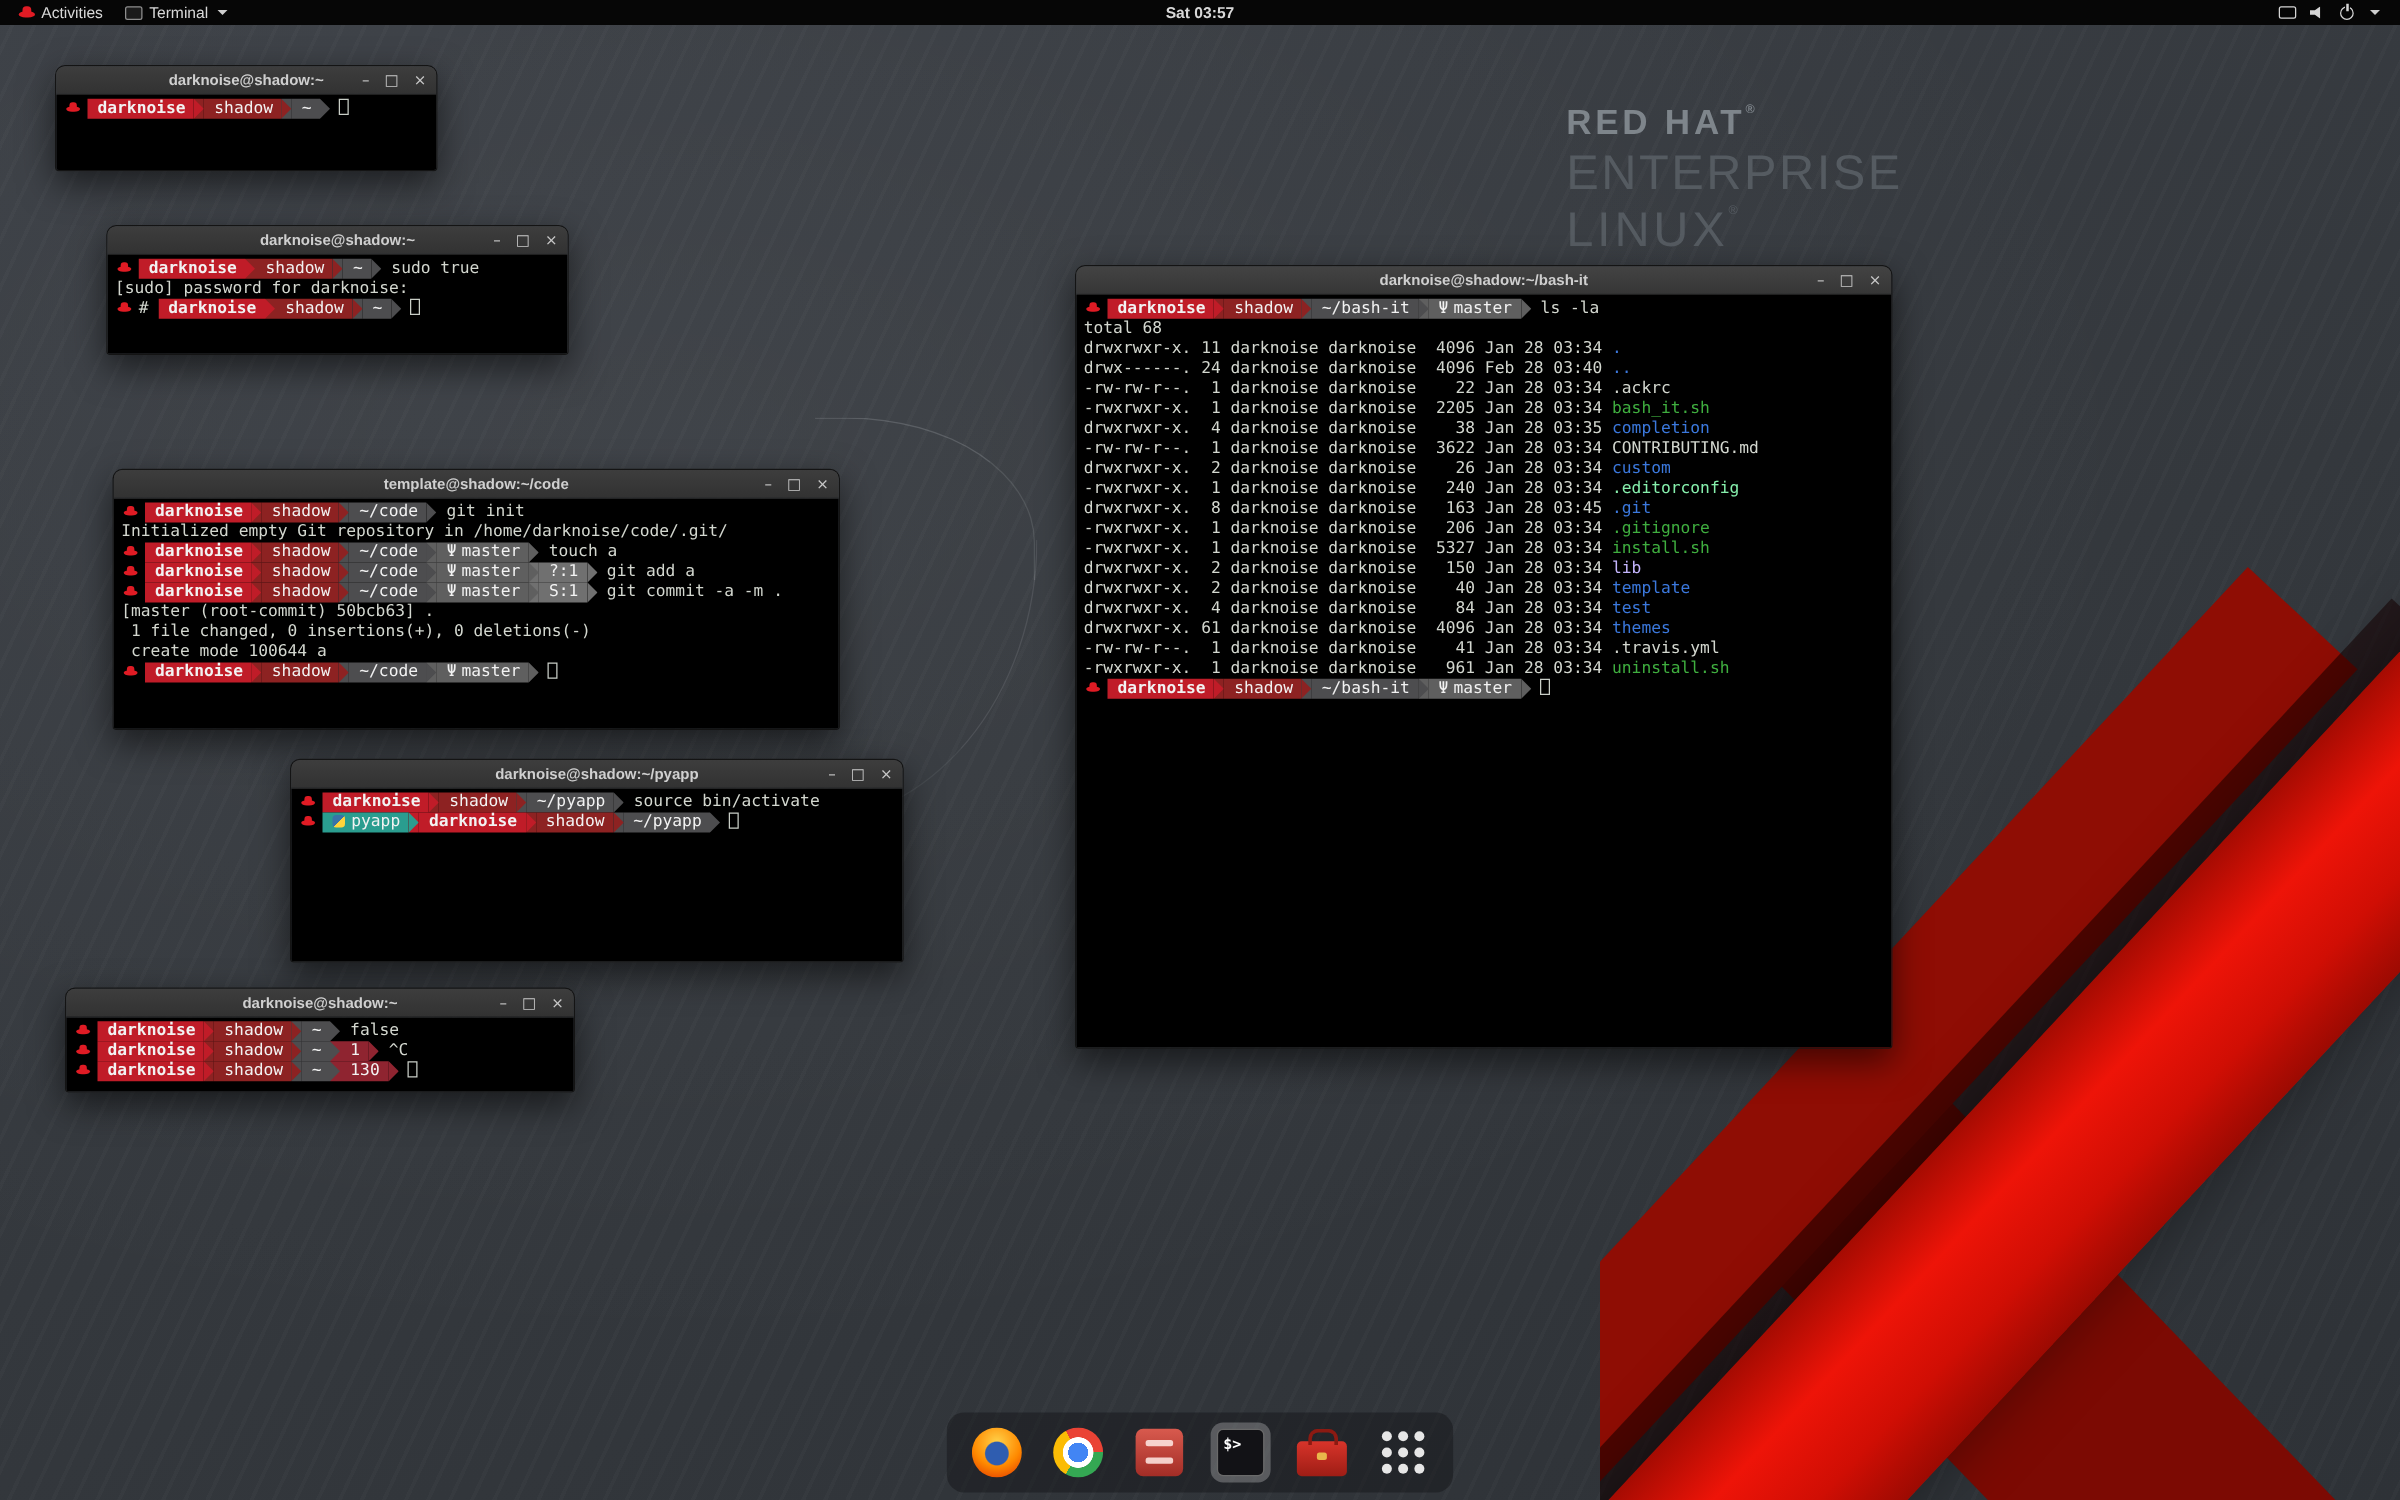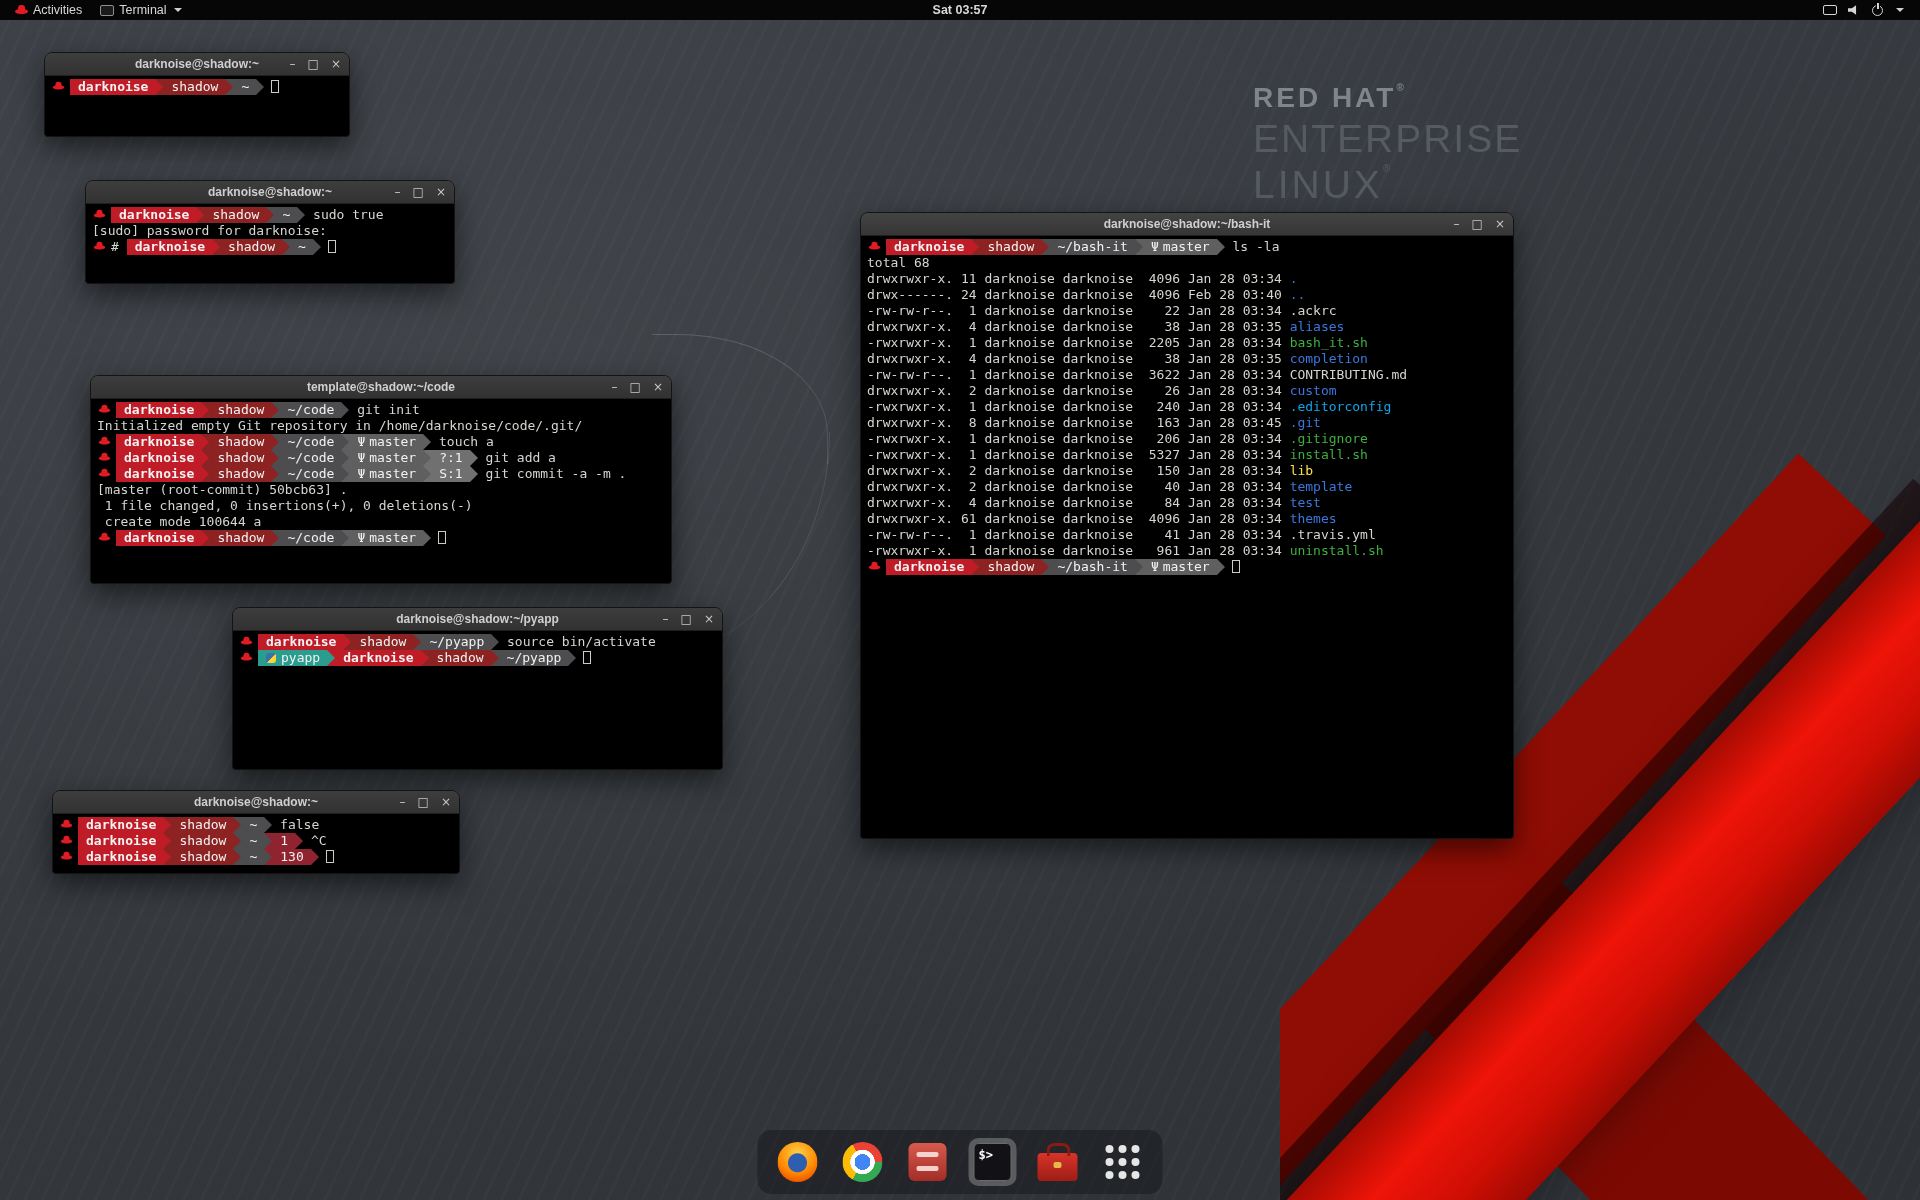--- a/index.html
+++ b/index.html
@@ -225,30 +225,29 @@
           <span class="win-btn">□</span>
           <span class="win-btn">×</span>
         </div>
       </div>
       <div class="term-body">
         <div class="tline"><span class="hat phat"></span><span class="pseg seg-user" style="background: rgb(192, 28, 40);"><span>darknoise</span></span><span class="pl-arrow" style="background: rgb(141, 34, 34);"><b style="border-left-color: rgb(192, 28, 40);"></b></span><span class="pseg seg-host" style="background: rgb(141, 34, 34);"><span>shadow</span></span><span class="pl-arrow" style="background: rgb(77, 77, 79);"><b style="border-left-color: rgb(141, 34, 34);"></b></span><span class="pseg seg-path" style="background: rgb(77, 77, 79);"><span>~/bash-it</span></span><span class="pl-arrow" style="background: rgb(95, 95, 95);"><b style="border-left-color: rgb(77, 77, 79);"></b></span><span class="pseg seg-git" style="background: rgb(95, 95, 95);"><span class="br-ic">Ψ</span><span>master</span></span><span class="pl-arrow" style="background: transparent;"><b style="border-left-color: rgb(95, 95, 95);"></b></span><span class="cmd"> ls -la</span></div>
         <div class="tline"><span>total 68</span></div>
         <div class="tline"><span>drwxrwxr-x. 11 darknoise darknoise  4096 Jan 28 03:34 </span><span style="color: rgb(59, 120, 221);">.</span></div>
         <div class="tline"><span>drwx------. 24 darknoise darknoise  4096 Feb 28 03:40 </span><span style="color: rgb(59, 120, 221);">..</span></div>
         <div class="tline"><span>-rw-rw-r--.  1 darknoise darknoise    22 Jan 28 03:34 </span><span style="color: rgb(211, 215, 207);">.ackrc</span></div>
-        <div class="tline"><span>drwxrwxr-x.  4 darknoise darknoise    38 Jan 28 03:35 </span><span style="color: rgb(59, 120, 221);">aliases</span></div>
         <div class="tline"><span>-rwxrwxr-x.  1 darknoise darknoise  2205 Jan 28 03:34 </span><span style="color: rgb(63, 174, 63);">bash_it.sh</span></div>
         <div class="tline"><span>drwxrwxr-x.  4 darknoise darknoise    38 Jan 28 03:35 </span><span style="color: rgb(59, 120, 221);">completion</span></div>
         <div class="tline"><span>-rw-rw-r--.  1 darknoise darknoise  3622 Jan 28 03:34 </span><span style="color: rgb(211, 215, 207);">CONTRIBUTING.md</span></div>
         <div class="tline"><span>drwxrwxr-x.  2 darknoise darknoise    26 Jan 28 03:34 </span><span style="color: rgb(59, 120, 221);">custom</span></div>
-        <div class="tline"><span>-rwxrwxr-x.  1 darknoise darknoise   240 Jan 28 03:34 </span><span style="color: #0ea5e9;">.editorconfig</span></div>
+        <div class="tline"><span>-rwxrwxr-x.  1 darknoise darknoise   240 Jan 28 03:34 </span><span style="color: #86efac;">.editorconfig</span></div>
         <div class="tline"><span>drwxrwxr-x.  8 darknoise darknoise   163 Jan 28 03:45 </span><span style="color: rgb(59, 120, 221);">.git</span></div>
         <div class="tline"><span>-rwxrwxr-x.  1 darknoise darknoise   206 Jan 28 03:34 </span><span style="color: rgb(63, 174, 63);">.gitignore</span></div>
         <div class="tline"><span>-rwxrwxr-x.  1 darknoise darknoise  5327 Jan 28 03:34 </span><span style="color: rgb(63, 174, 63);">install.sh</span></div>
-        <div class="tline"><span>drwxrwxr-x.  2 darknoise darknoise   150 Jan 28 03:34 </span><span style="color: #fde047;">lib</span></div>
+        <div class="tline"><span>drwxrwxr-x.  2 darknoise darknoise   150 Jan 28 03:34 </span><span style="color: #c4b5fd;">lib</span></div>
         <div class="tline"><span>drwxrwxr-x.  2 darknoise darknoise    40 Jan 28 03:34 </span><span style="color: rgb(59, 120, 221);">template</span></div>
         <div class="tline"><span>drwxrwxr-x.  4 darknoise darknoise    84 Jan 28 03:34 </span><span style="color: rgb(59, 120, 221);">test</span></div>
         <div class="tline"><span>drwxrwxr-x. 61 darknoise darknoise  4096 Jan 28 03:34 </span><span style="color: rgb(59, 120, 221);">themes</span></div>
         <div class="tline"><span>-rw-rw-r--.  1 darknoise darknoise    41 Jan 28 03:34 </span><span style="color: rgb(211, 215, 207);">.travis.yml</span></div>
         <div class="tline"><span>-rwxrwxr-x.  1 darknoise darknoise   961 Jan 28 03:34 </span><span style="color: rgb(63, 174, 63);">uninstall.sh</span></div>
         <div class="tline"><span class="hat phat"></span><span class="pseg seg-user" style="background: rgb(192, 28, 40);"><span>darknoise</span></span><span class="pl-arrow" style="background: rgb(141, 34, 34);"><b style="border-left-color: rgb(192, 28, 40);"></b></span><span class="pseg seg-host" style="background: rgb(141, 34, 34);"><span>shadow</span></span><span class="pl-arrow" style="background: rgb(77, 77, 79);"><b style="border-left-color: rgb(141, 34, 34);"></b></span><span class="pseg seg-path" style="background: rgb(77, 77, 79);"><span>~/bash-it</span></span><span class="pl-arrow" style="background: rgb(95, 95, 95);"><b style="border-left-color: rgb(77, 77, 79);"></b></span><span class="pseg seg-git" style="background: rgb(95, 95, 95);"><span class="br-ic">Ψ</span><span>master</span></span><span class="pl-arrow" style="background: transparent;"><b style="border-left-color: rgb(95, 95, 95);"></b></span><span class="cursor"></span></div>
       </div>
     </div>
   </div>
 

